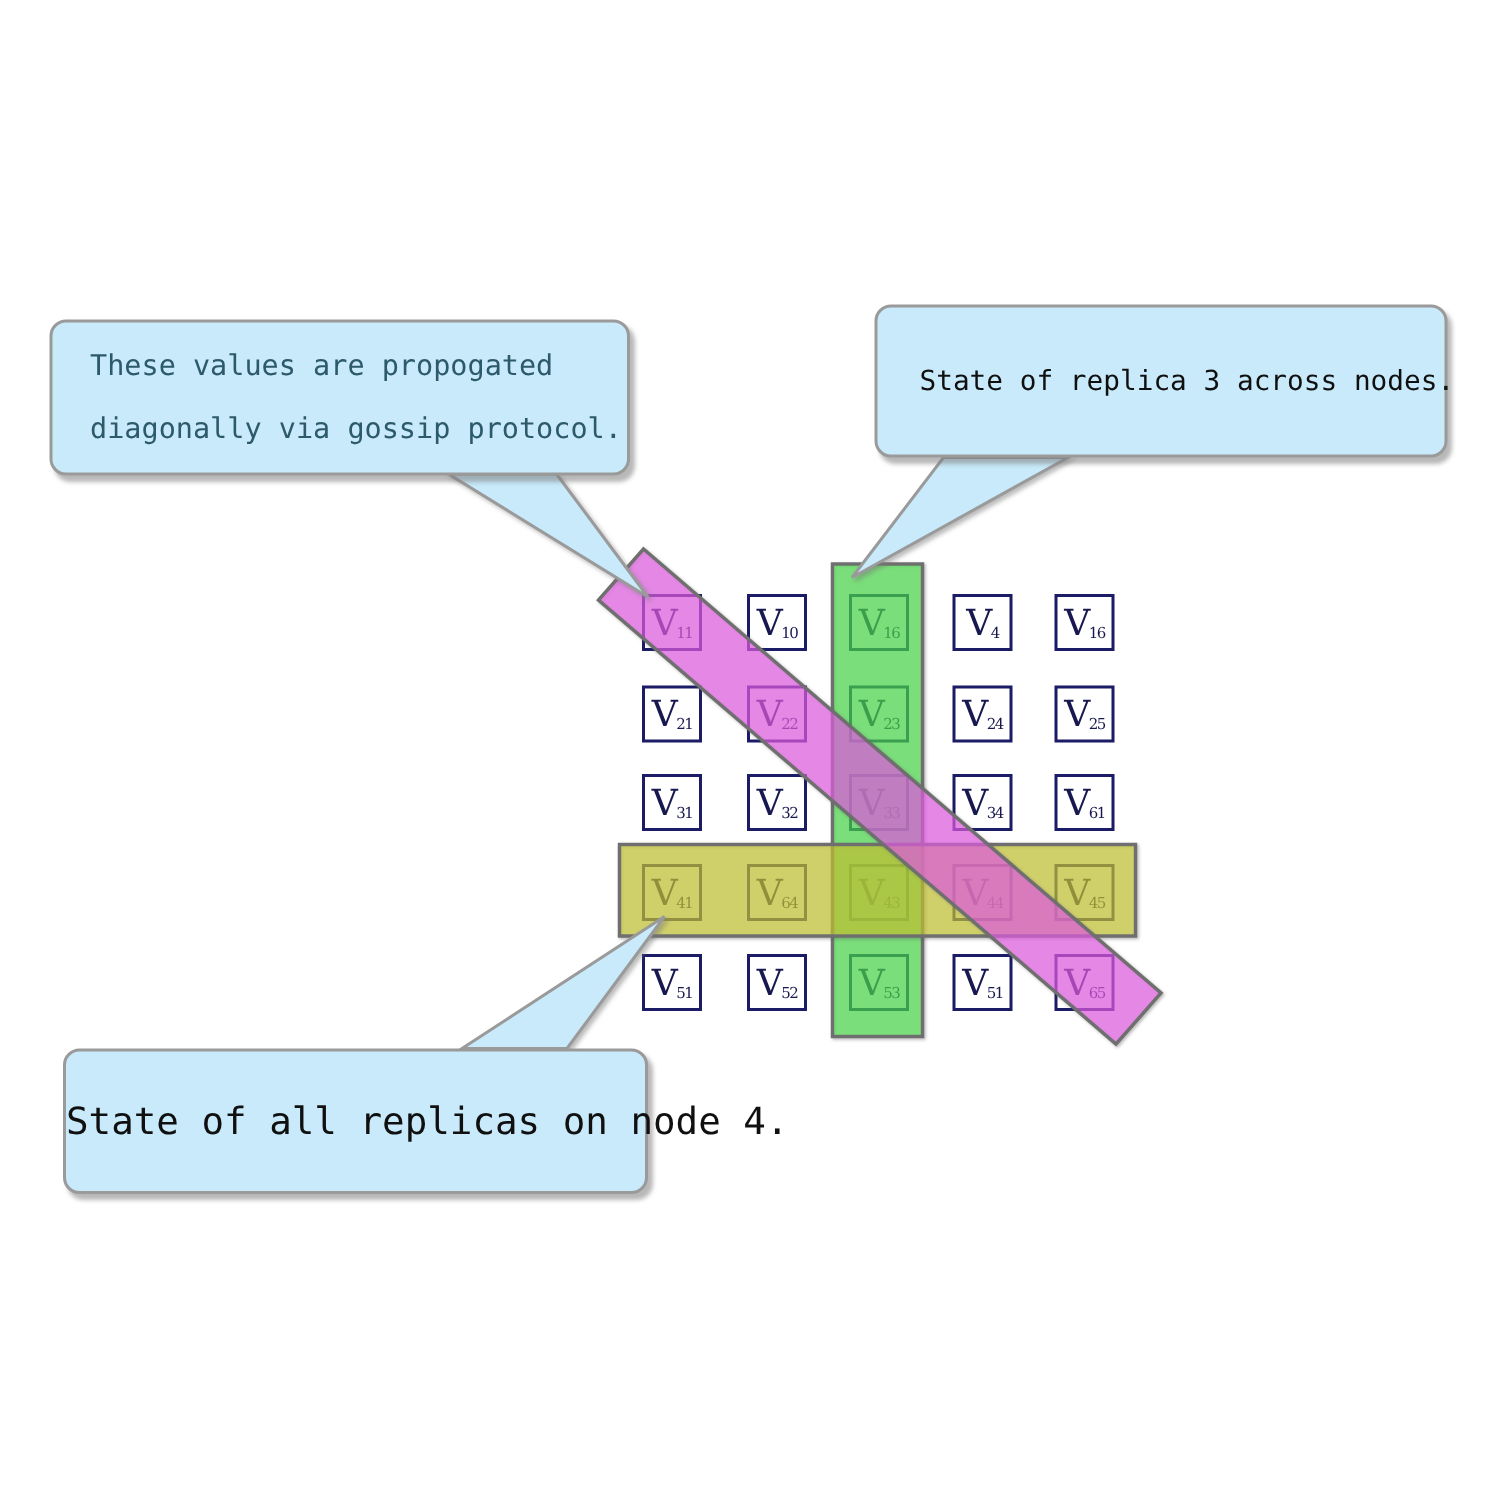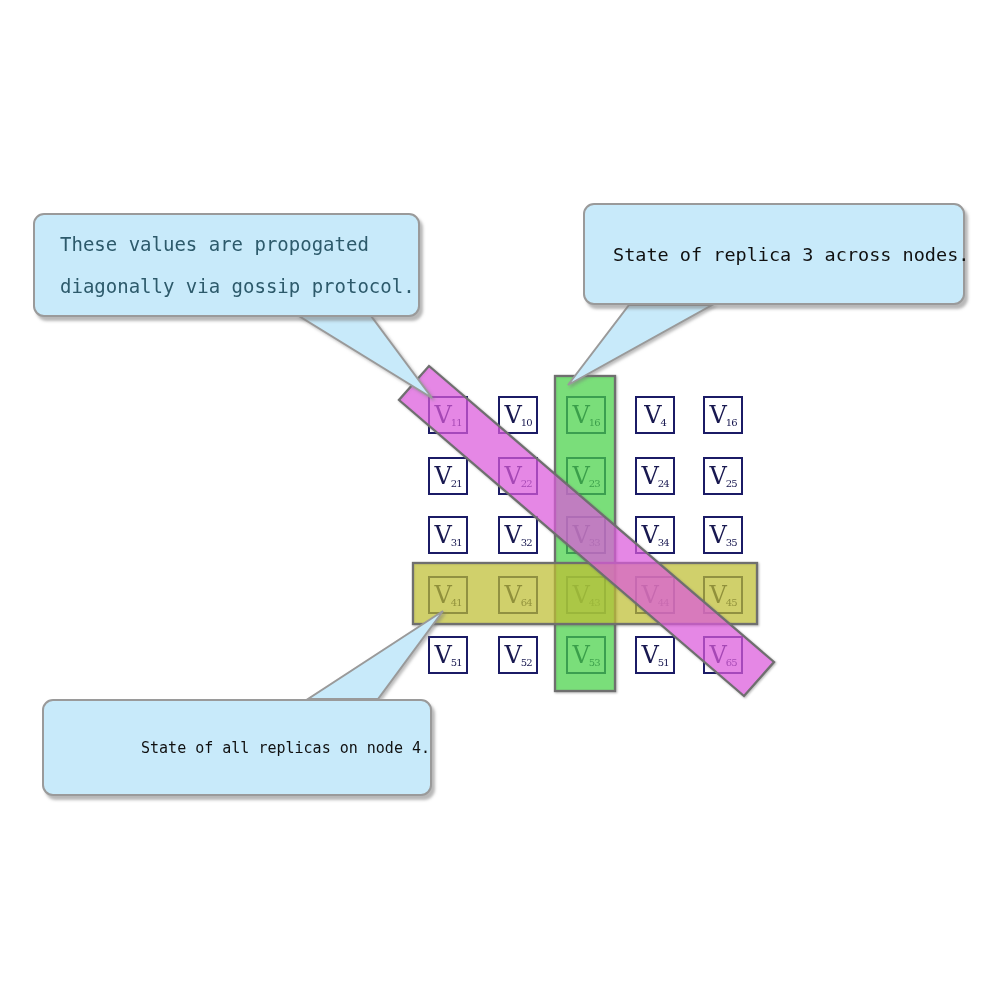--- a/index.html
+++ b/index.html
@@ -25,21 +25,21 @@
     position:absolute;box-sizing:border-box;
     background:#c8eafa;border:2px solid #9a9a9a;border-radius:11px;
     box-shadow:3px 4px 3px rgba(125,125,125,0.55);
     display:flex;flex-direction:column;justify-content:center;
     z-index:5;
     gap:16px;
   }
   .callout .line{white-space:pre;}
   #callout-gossip{left:33px;top:213px;width:387px;height:104px;padding-left:25px;font-size:19px;line-height:26px;}
   #callout-replica3{left:583px;top:203px;width:382px;height:102px;font-size:18.5px;text-align:center;padding-left:28px;}
-  #callout-node4{left:42px;top:699px;width:390px;height:97px;font-size:15px;text-align:right;}
+  #callout-node4{left:42px;top:699px;width:390px;height:97px;font-size:25px;text-align:right;}
 </style>
 </head>
 <body>
 
 <div id="canvas">
 
   <div id="grid">
       <div class="cell" style="left: 428px; top: 396px; border-color: rgb(27, 27, 102); color: rgb(24, 24, 80);">
         <span class="sym">V</span>
         <span class="sub">11</span>
@@ -91,21 +91,21 @@
       <div class="cell" style="left: 566px; top: 516px; border-color: rgb(27, 27, 102); color: rgb(24, 24, 80);">
         <span class="sym">V</span>
         <span class="sub">33</span>
       </div>
       <div class="cell" style="left: 635px; top: 516px; border-color: rgb(27, 27, 102); color: rgb(24, 24, 80);">
         <span class="sym">V</span>
         <span class="sub">34</span>
       </div>
       <div class="cell" style="left: 703px; top: 516px; border-color: rgb(27, 27, 102); color: rgb(24, 24, 80);">
         <span class="sym">V</span>
-        <span class="sub">35</span>
+        <span class="sub">61</span>
       </div>
       <div class="cell" style="left: 428px; top: 576px; border-color: rgb(27, 27, 102); color: rgb(24, 24, 80);">
         <span class="sym">V</span>
         <span class="sub">41</span>
       </div>
       <div class="cell" style="left: 498px; top: 576px; border-color: rgb(27, 27, 102); color: rgb(24, 24, 80);">
         <span class="sym">V</span>
         <span class="sub">64</span>
       </div>
       <div class="cell" style="left: 566px; top: 576px; border-color: rgb(27, 27, 102); color: rgb(24, 24, 80);">

